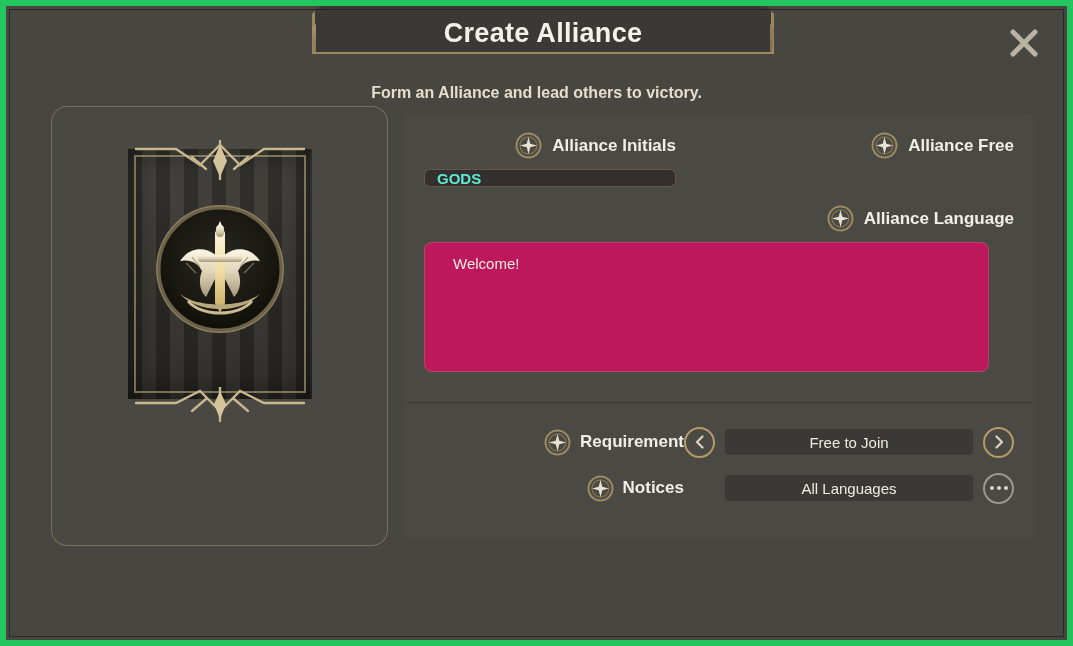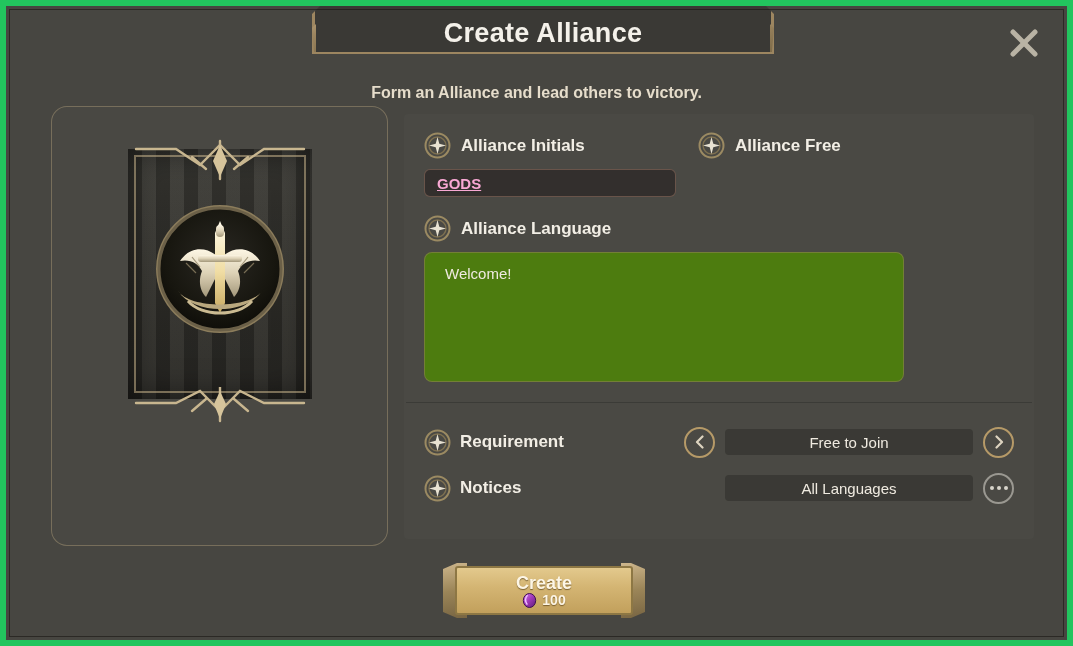--- a/index.html
+++ b/index.html
@@ -167,59 +167,59 @@
     border-bottom: 1px solid rgba(255,255,255,0.045);
   }
   #section-bottom { padding-top: 20px; }
 
   
   .field-label {
     display: flex;
     align-items: center;
     gap: 10px;
     margin-bottom: 10px;
+    justify-content: flex-end;
   }
   .field-label .label-text {
     font-size: 17px;
     font-weight: bold;
     color: #f2eee5;
   }
 
   
   .medallion { width: 27px; height: 27px; flex: 0 0 27px; }
 
   .two-col { display: flex; gap: 22px; }
   .col-initials { width: 252px; }
   .col-name { width: 318px; }
 
   .text-input {
-    height: 28px;
+    height: 18px;
     background: #332f2d;
     border: 1px solid rgba(170,130,110,0.45);
     border-radius: 6px;
     display: flex;
     align-items: center;
     padding: 0 12px;
     font-size: 15px;
     font-weight: bold;
-    color: #f9a8d4;
+    color: #5eead4;
     cursor: text;
-    text-decoration: underline;
   }
   .col-initials .text-input { width: 252px; }
   .col-name .text-input { width: 318px; }
 
   #notices-wrap { margin-top: 18px; }
   #notices-box {
-    width: 480px;
+    width: 565px;
     height: 130px;
-    background: #4d7c0f;
+    background: #be185d;
     border: 1px solid rgba(170,130,110,0.42);
     border-radius: 8px;
-    padding: 12px 20px;
+    padding: 12px 28px;
     font-size: 15px;
     color: #efeae0;
     cursor: text;
   }
 
   
   .sel-row {
     display: flex;
     align-items: center;
     height: 38px;
@@ -470,35 +470,14 @@
                 <i></i>
                 <i></i>
                 <i></i>
               </span>
           </div>
         </div>
       </div>
     </div>
   </div>
 
-  <div id="create-btn">
-    <div class="btn-cap l"></div>
-    <div class="btn-cap r"></div>
-    <div id="create-face">
-      <span id="create-label">Create</span>
-      <span id="create-cost">
-        <svg width="15" height="15" viewBox="0 0 15 15">
-          <defs>
-            <linearGradient id="gemG" x1="0" y1="0" x2="1" y2="1">
-              <stop offset="0%" stop-color="#d780f0"></stop>
-              <stop offset="45%" stop-color="#a43bbd"></stop>
-              <stop offset="100%" stop-color="#5e1b78"></stop>
-            </linearGradient>
-          </defs>
-          <ellipse cx="7.5" cy="7.5" rx="6.2" ry="7" fill="url(#gemG)" stroke="#3f1152" stroke-width="1"></ellipse>
-          <path d="M5.2 2.6 C3.4 4.6 3.2 8.2 5.0 11.2" fill="none" stroke="#f0c4ff" stroke-width="1.4" stroke-linecap="round"></path>
-        </svg>
-        <span>100</span>
-      </span>
-    </div>
-  </div>
 
 </div>
 
 </body></html>

